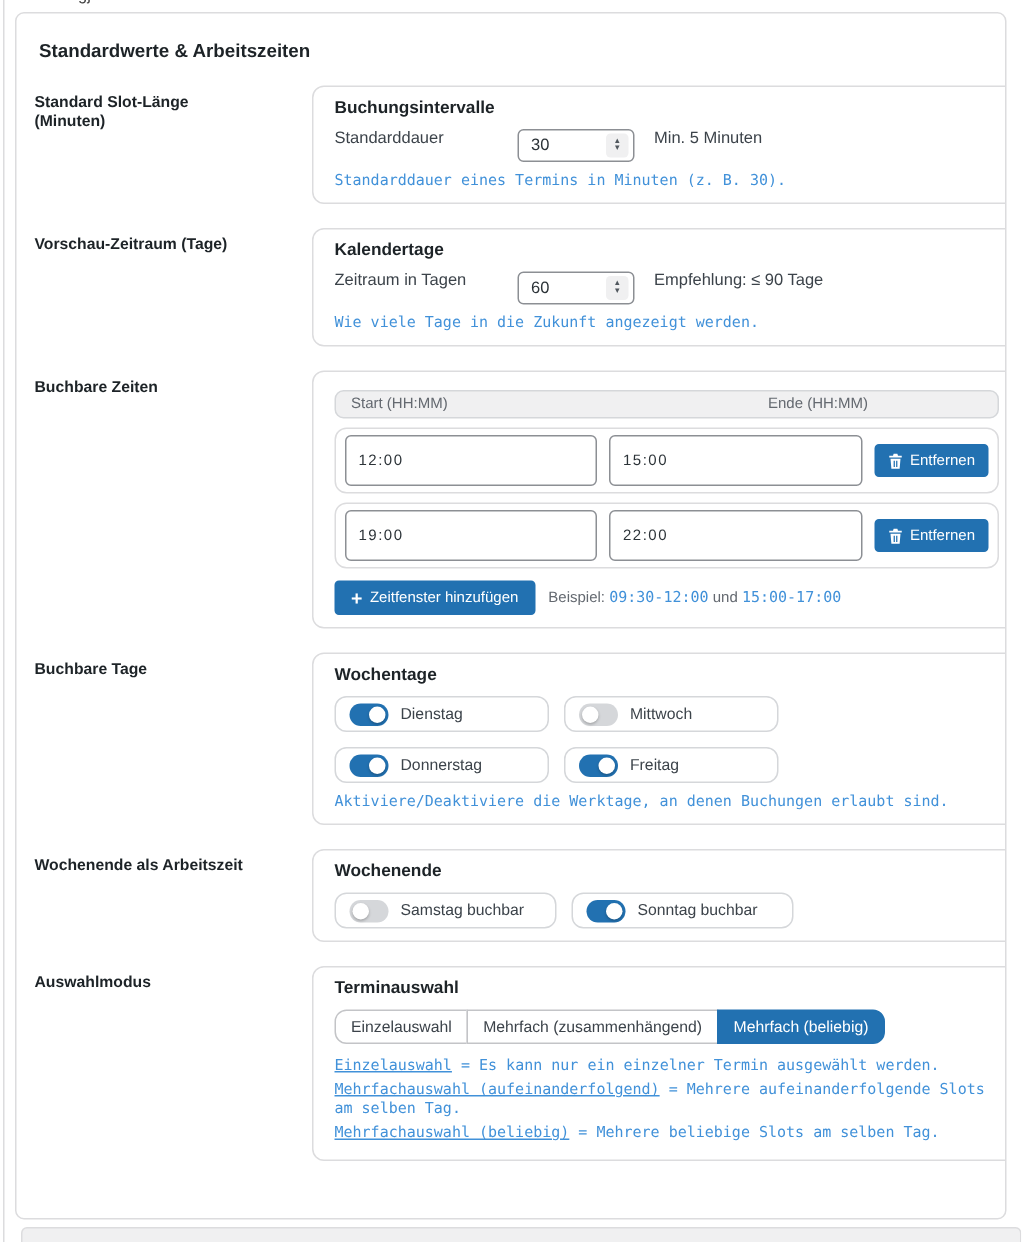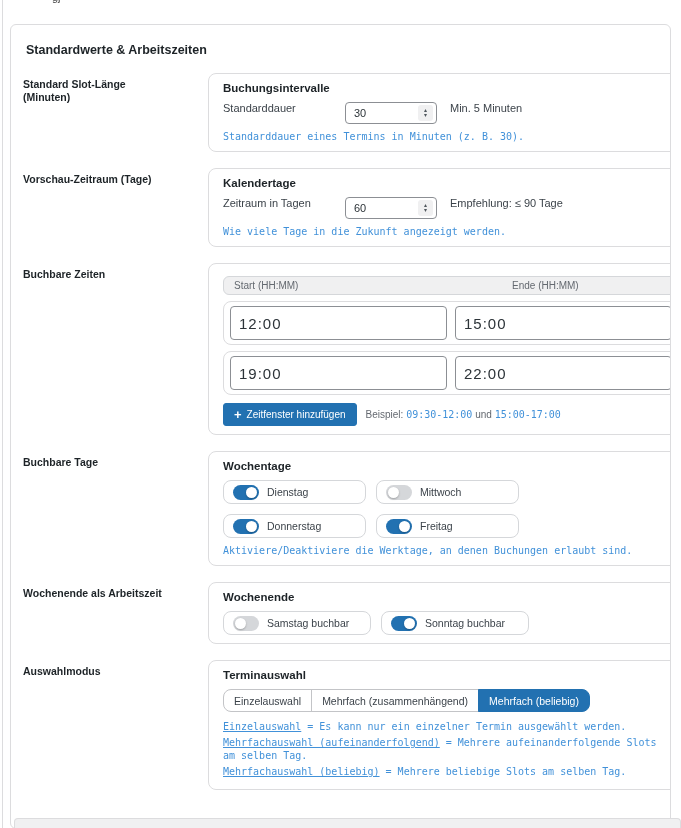--- a/index.html
+++ b/index.html
@@ -5,55 +5,55 @@
   * { box-sizing: border-box; margin: 0; padding: 0; }
   html,body { width:681px; height:828px; background:#fff; overflow:hidden;
     font-family:"Liberation Sans", sans-serif; color:#3c434a; }
   body { position:relative; }
 
   .outer-left-line { position:absolute; left:2px; top:0; bottom:0; width:1px; background:#dcdcde; }
   .text-fragment { position:absolute; left:52px; top:0; height:4px; width:14px; overflow:hidden;
     font-size:11px; color:#444; }
   .text-fragment span { position:relative; top:-9px; }
 
-  .card { position:absolute; left:10px; top:24px; width:661px; height:805px;
+  .card { position:absolute; left:10px; top:8px; width:661px; height:805px;
     background:#fff; border:1px solid #dcdcde; border-radius:6px;
     padding:14px 12px; overflow:hidden; }
   .card-title { font-size:12.5px; font-weight:bold; color:#1d2327; margin:4px 0 16px 3px; }
 
   .row { display:flex; margin-bottom:16px;gap:40px; }
   .row-label { flex:0 0 145px; font-size:10.5px; font-weight:bold; color:#1d2327;
     padding-top:5px; padding-right:4px; line-height:1.25; }
   .panel { flex:0 0 473px; border:1px solid #dcdcde; border-radius:8px;
     padding:7px 14px 8px; background:#fff; }
   .panel-title { font-size:11.5px; font-weight:bold; color:#1d2327; line-height:15px; }
   .panel-subtitle { font-size:10px; font-weight:normal; color:#8c8f94; margin-left:6px; }
 
   .field-row { display:flex; align-items:flex-start; margin-top:6px; }
   .field-label { flex:0 0 122px; font-size:11px; color:#3c434a; }
-  .num-wrap { display:inline-flex; align-items:center; width:92px; height:22px;
+  .num-wrap { display:inline-flex; align-items:center; width:78px; height:22px;
     border:1px solid #8c8f94; border-radius:4px; background:#fff; }
   .num-wrap input { border:0; outline:0; width:100%; min-width:0; font-size:11px; padding:0 0 0 8px;
     font-family:"Liberation Sans", sans-serif; color:#2c3338; background:transparent; }
   .stepper { flex:0 0 15px; height:16px; margin-right:3px; background:#f0f0f1; border-radius:3px;
     display:flex; flex-direction:column; align-items:center; justify-content:center;
     color:#50575e; font-size:6px; line-height:5px; cursor:default; }
   .suffix { font-size:11px; color:#3c434a; margin-left:13px; }
 
   .help { font-family:"DejaVu Sans Mono", monospace; font-size:10px; line-height:13px;
     color:#4191d9; margin-top:6px; }
   .help u, .code { font-family:"DejaVu Sans Mono", monospace; color:#4191d9; }
 
   .tw-header { display:flex; margin-top:5px; background:#f0f0f1; border:1px solid #d5d7da;
     border-radius:6px; padding:3px 10px; font-size:10px; color:#646970; }
   .tw-header .col-start { flex:0 0 278px; }
   .tw-row { display:flex; align-items:center; gap:8px; border:1px solid #dcdcde; border-radius:8px;
     padding:4px 6px; margin-top:6px; }
   .time-input { flex:1 1 0; min-width:0; height:22px; border:1px solid #8c8f94; border-radius:4px;
-    font-size:15px; letter-spacing:1px; padding:16px 8px; color:#2c3338; outline:0;
+    font-size:10px; letter-spacing:1px; padding:16px 8px; color:#2c3338; outline:0;
     font-family:"Liberation Sans", sans-serif; }
   .btn { display:inline-flex; align-items:center; justify-content:center; gap:5px;
     background:#2271b1; color:#fff; border:1px solid #2271b1; border-radius:3px;
     font-size:10px; cursor:pointer; font-family:"Liberation Sans", sans-serif; }
   .btn-remove { flex:0 0 auto; height:22px; padding:0 8px; }
   .btn-remove svg { width:10px; height:11px; display:block; }
   .tw-footer { display:flex; align-items:center; margin-top:8px; gap:9px; }
   .btn-add { height:23px; padding:0 10px; }
   .plus-glyph { font-size:13px; font-weight:bold; line-height:1; }
   .example { font-size:10px; color:#646970; }

